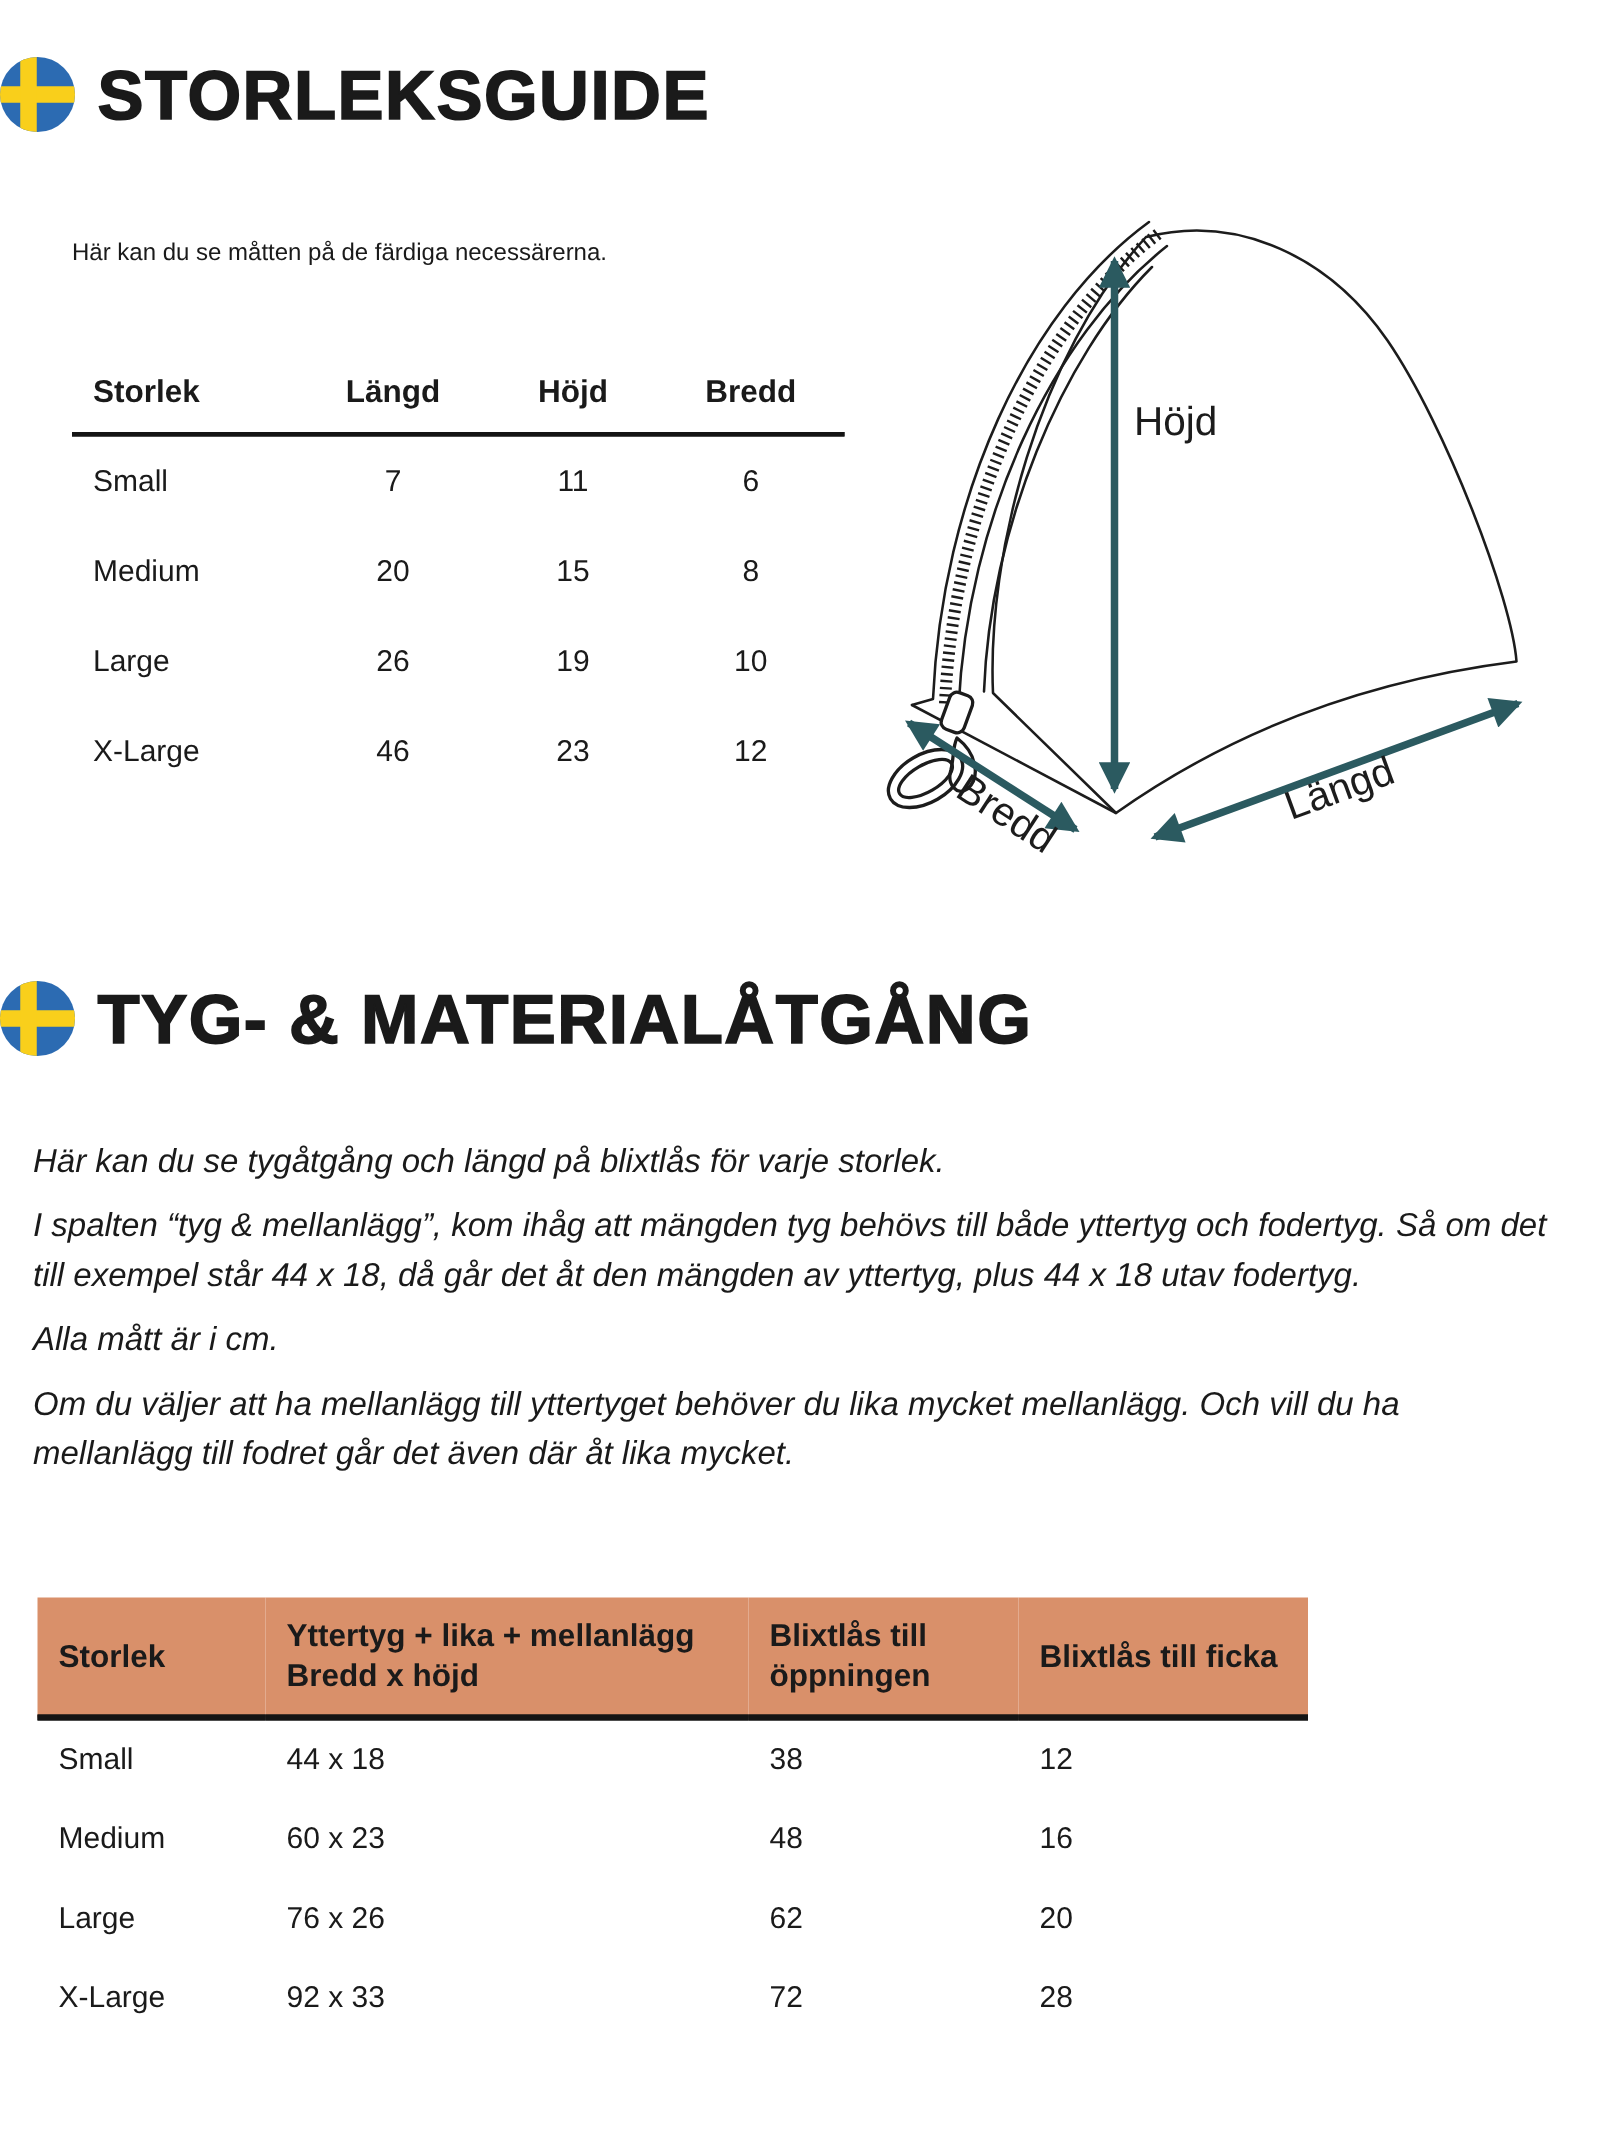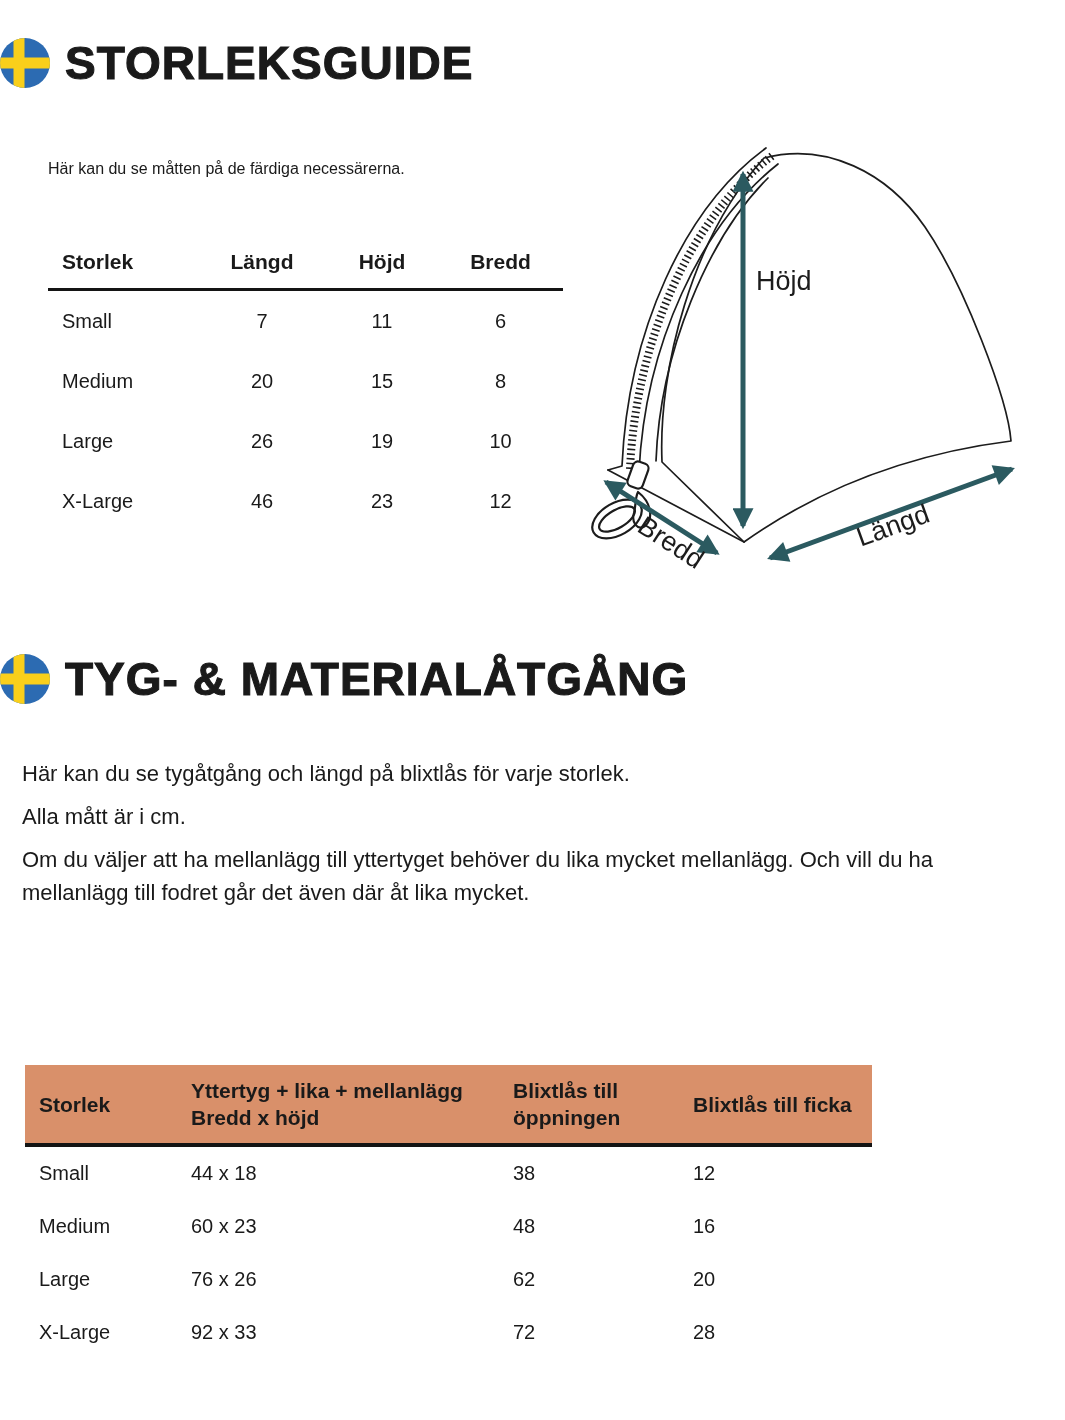--- a/index.html
+++ b/index.html
@@ -24,21 +24,21 @@
   .t1 { position:absolute; top:250px; left:48px; width:515px; border-collapse:collapse; }
   .t1 th { font-size:21px; font-weight:bold; text-align:center; padding:0 0 14px 0;
            border-bottom:3px solid #141414; }
   .t1 th.c1, .t1 td.c1 { text-align:left; padding-left:14px; }
   .t1 td { font-size:20px; text-align:center; height:58px; vertical-align:middle; }
 
   
   .illus { position:absolute; top:130px; left:580px; }
 
   
-  .paras { position:absolute; top:757px; left:22px; width:1022px; font-size:22px; line-height:33px; }
+  .paras { position:absolute; top:757px; left:22px; width:1022px; font-size:22px; line-height:33px;font-style:italic; }
   .paras p { margin:0 0 10px 0; }
 
   
   .t2 { position:absolute; top:1065px; left:25px; width:847px; border-collapse:collapse; }
   .t2 th {
     background: var(--table_header_bg, #d9906a);
     text-align:left; font-size:21px; font-weight:bold; line-height:27px;
     height:80px; padding:0 8px 0 14px; vertical-align:middle; box-sizing:border-box;
     border-bottom:4px solid #141414;
   }
@@ -158,20 +158,21 @@
         <rect width="50" height="50" style="fill:var(--flag_blue,#2c6bb2)"></rect>
         <rect y="19.5" width="50" height="11" style="fill:var(--flag_yellow,#f9cf1b)"></rect>
         <rect x="13.5" width="11" height="50" style="fill:var(--flag_yellow,#f9cf1b)"></rect>
       </g>
     </svg>
     <h1>TYG- &amp; MATERIALÅTGÅNG</h1>
   </div>
 
   <div class="paras">
     <p>Här kan du se tygåtgång och längd på blixtlås för varje storlek.</p>
+    <p>I spalten “tyg &amp; mellanlägg”, kom ihåg att mängden tyg behövs till både yttertyg och fodertyg. Så om det till exempel står 44 x 18, då går det åt den mängden av yttertyg, plus 44 x 18 utav fodertyg.</p>
     <p>Alla mått är i cm.</p>
     <p>Om du väljer att ha mellanlägg till yttertyget behöver du lika mycket mellanlägg. Och vill du ha mellanlägg till fodret går det även där åt lika mycket.</p>
   </div>
 
   <table class="t2">
     <colgroup>
         <col style="width:152px">
         <col style="width:322px">
         <col style="width:180px">
         <col style="width:193px">

